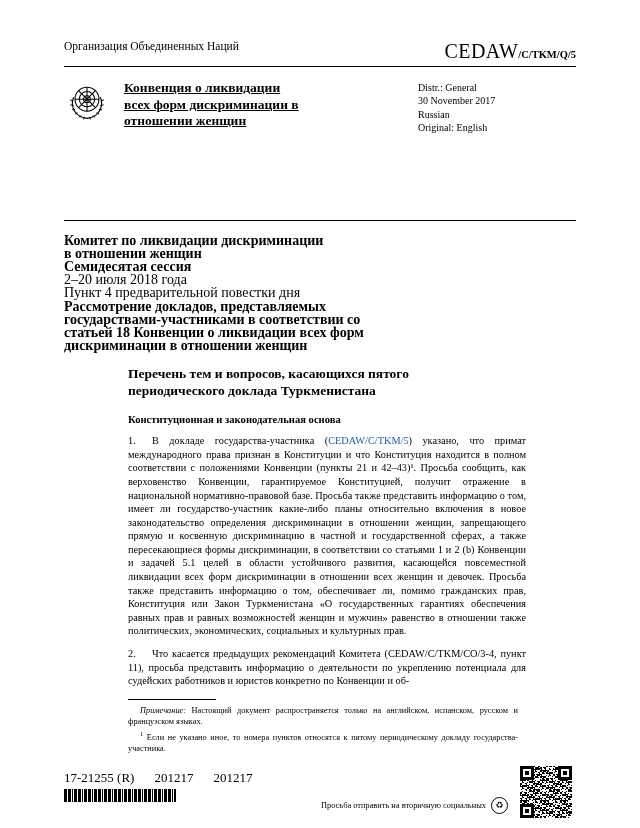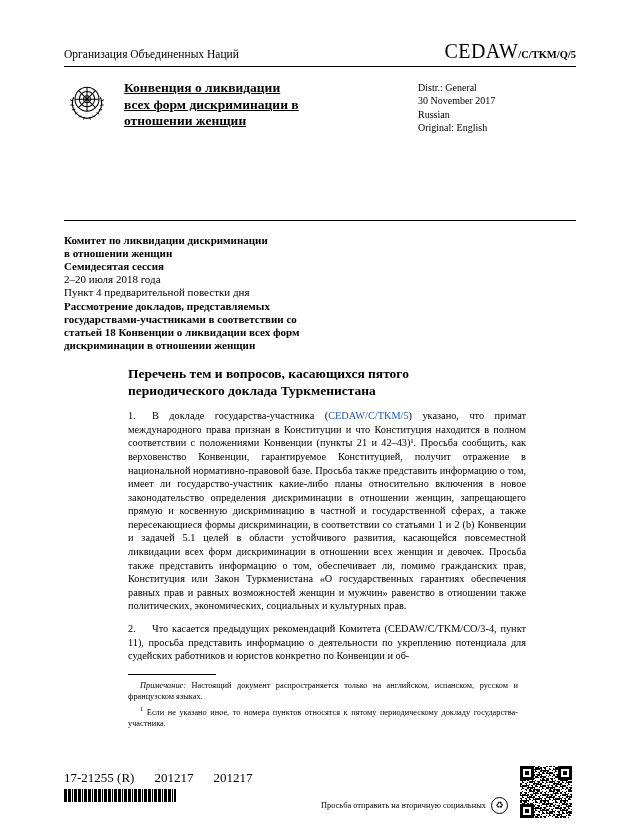--- a/index.html
+++ b/index.html
@@ -4,33 +4,33 @@
 <style>
   html,body{margin:0;padding:0;}
   body{width:640px;height:828px;background:#fff;}
   .page{
     position:relative;width:640px;height:828px;box-sizing:border-box;
     padding:40px 64px 0 64px;overflow:hidden;
     background:var(--paper,#fff);color:var(--ink,#000);
     font-family:"Liberation Serif", serif;
   }
   
-  .header-row{display:flex;justify-content:space-between;align-items:flex-end;}
+  .header-row{display:flex;justify-content:space-between;align-items:flex-start;}
   .org{font-size:11.5px;padding-bottom:3px;}
   .symbol{font-size:20px;letter-spacing:.4px;white-space:nowrap;}
   .symbol .sym-small{font-size:10.5px;letter-spacing:0;font-weight:bold;}
   .rule-thin{border-top:1px solid #000;margin-top:3px;}
   .rule-thick{border-top:1.7px solid #000;margin-top:85px;}
   
   .masthead{display:flex;margin-top:13px;}
   .emblem{width:46px;height:46px;flex:0 0 46px;}
   .mast-title{margin-left:14px;width:178px;font-weight:bold;font-size:13.5px;line-height:1.24;text-decoration:underline;}
   .distr{margin-left:auto;width:158px;font-size:10px;line-height:1.34;padding-top:1px;}
   
-  .committee{margin-top:13px;width:300px;font-size:11px;line-height:13.2px;}
+  .committee{margin-top:13px;width:300px;font-size:14px;line-height:13.2px;}
   .c-line.bold{font-weight:bold;}
   
   .main-title{margin:14px 0 0 64px;width:360px;font-size:13.5px;font-weight:bold;line-height:1.25;}
   .section-heading{margin:14px 0 0 64px;font-size:10.6px;font-weight:bold;}
   .para{margin:9px 0 0 64px;width:398px;font-size:10.3px;line-height:13.6px;text-align:justify;}
   .para .pnum{display:inline-block;min-width:24px;}
   a.doclink{color:var(--link,#2458ad);text-decoration:none;cursor:pointer;}
   
   .fn-sep{margin:11px 0 0 64px;width:88px;border-top:1px solid #000;}
   .footnotes{margin:6px 16px 0 64px;width:390px;font-size:8.3px;line-height:10.8px;text-align:justify;}
@@ -106,20 +106,21 @@
     <div class="c-line">2–20 июля 2018 года</div>
     <div class="c-line">Пункт 4 предварительной повестки дня</div>
     <div class="c-line bold">Рассмотрение докладов, представляемых</div>
     <div class="c-line bold">государствами-участниками в соответствии со</div>
     <div class="c-line bold">статьей 18 Конвенции о ликвидации всех форм</div>
     <div class="c-line bold">дискриминации в отношении женщин</div>
   </div>
 
   <div class="main-title">Перечень тем и вопросов, касающихся пятого периодического доклада Туркменистана</div>
 
+  <div class="section-heading">Конституционная и законодательная основа</div>
 
   <p class="para"><span class="pnum">1.</span><span>В докладе государства-участника (</span><a class="doclink">CEDAW/C/TKM/5</a><span>) указано, что примат международного права признан в Конституции и что Конституция находится в полном соответствии с положениями Конвенции (пункты 21 и 42–43)¹. Просьба сообщить, как верховенство Конвенции, гарантируемое Конституцией, получит отражение в национальной нормативно-правовой базе. Просьба также представить информацию о том, имеет ли государство-участник какие-либо планы относительно включения в новое законодательство определения дискриминации в отношении женщин, запрещающего прямую и косвенную дискриминацию в частной и государственной сферах, а также пересекающиеся формы дискриминации, в соответствии со статьями 1 и 2 (b) Конвенции и задачей 5.1 целей в области устойчивого развития, касающейся повсеместной ликвидации всех форм дискриминации в отношении всех женщин и девочек. Просьба также представить информацию о том, обеспечивает ли, помимо гражданских прав, Конституция или Закон Туркменистана «О государственных гарантиях обеспечения равных прав и равных возможностей женщин и мужчин» равенство в отношении также политических, экономических, социальных и культурных прав.</span></p>
 
   <p class="para"><span class="pnum">2.</span><span>Что касается предыдущих рекомендаций Комитета (CEDAW/C/TKM/CO/3-4, пункт 11), просьба представить информацию о деятельности по укреплению потенциала для судейских работников и юристов конкретно по Конвенции и об-</span></p>
 
   <div class="fn-sep"></div>
 
   <div class="footnotes">
     <p><span class="fn-label">Примечание:</span><span> Настоящий документ распространяется только на английском, испанском, русском и французском языках.</span></p>
     <p><sup>1</sup><span> Если не указано иное, то номера пунктов относятся к пятому периодическому докладу государства-участника.</span></p>

